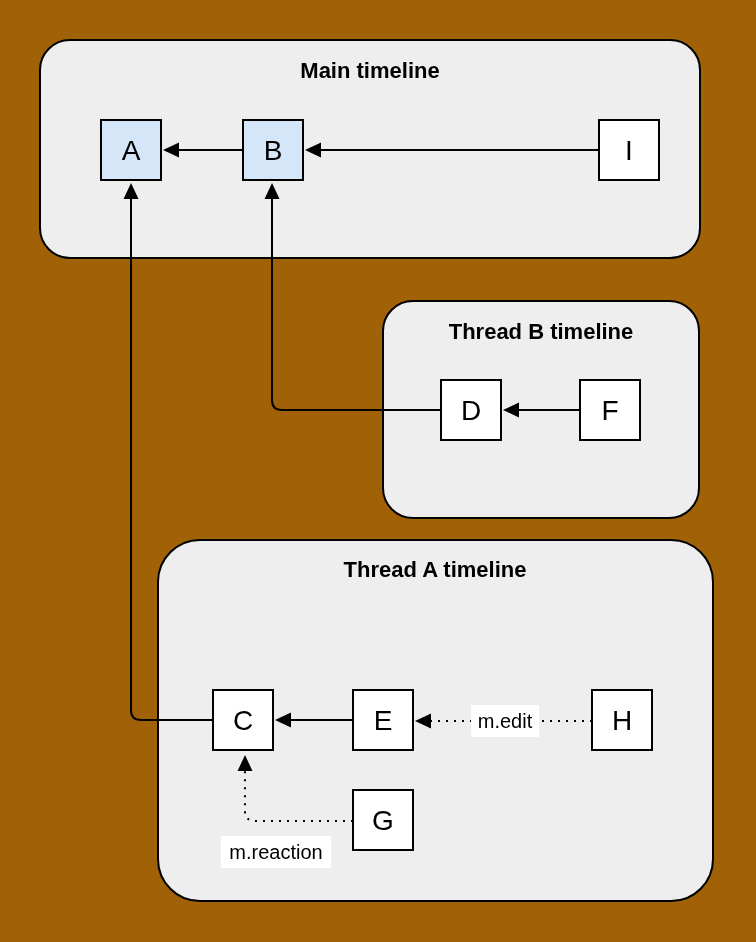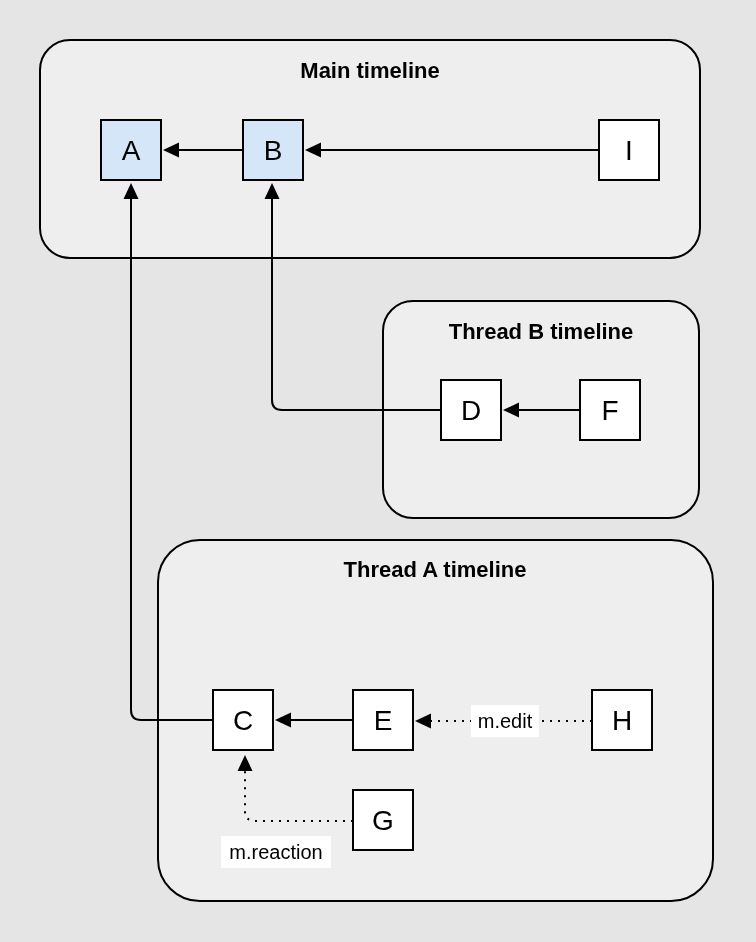--- a/index.html
+++ b/index.html
@@ -7,21 +7,21 @@
     padding: 0;
     background: #ffffff;
     width: 756px;
     height: 942px;
     font-family: "Liberation Sans", sans-serif;
   }
   .stage {
     position: relative;
     width: 756px;
     height: 942px;
-    background: #e5e5e5;
+    background: #a16207;
     overflow: hidden;
   }
   svg { display: block; }
   .container-box {
     fill: #eeeeee;
     stroke: #000000;
     stroke-width: 2;
   }
   .container-title {
     font-family: "Liberation Sans", sans-serif;

